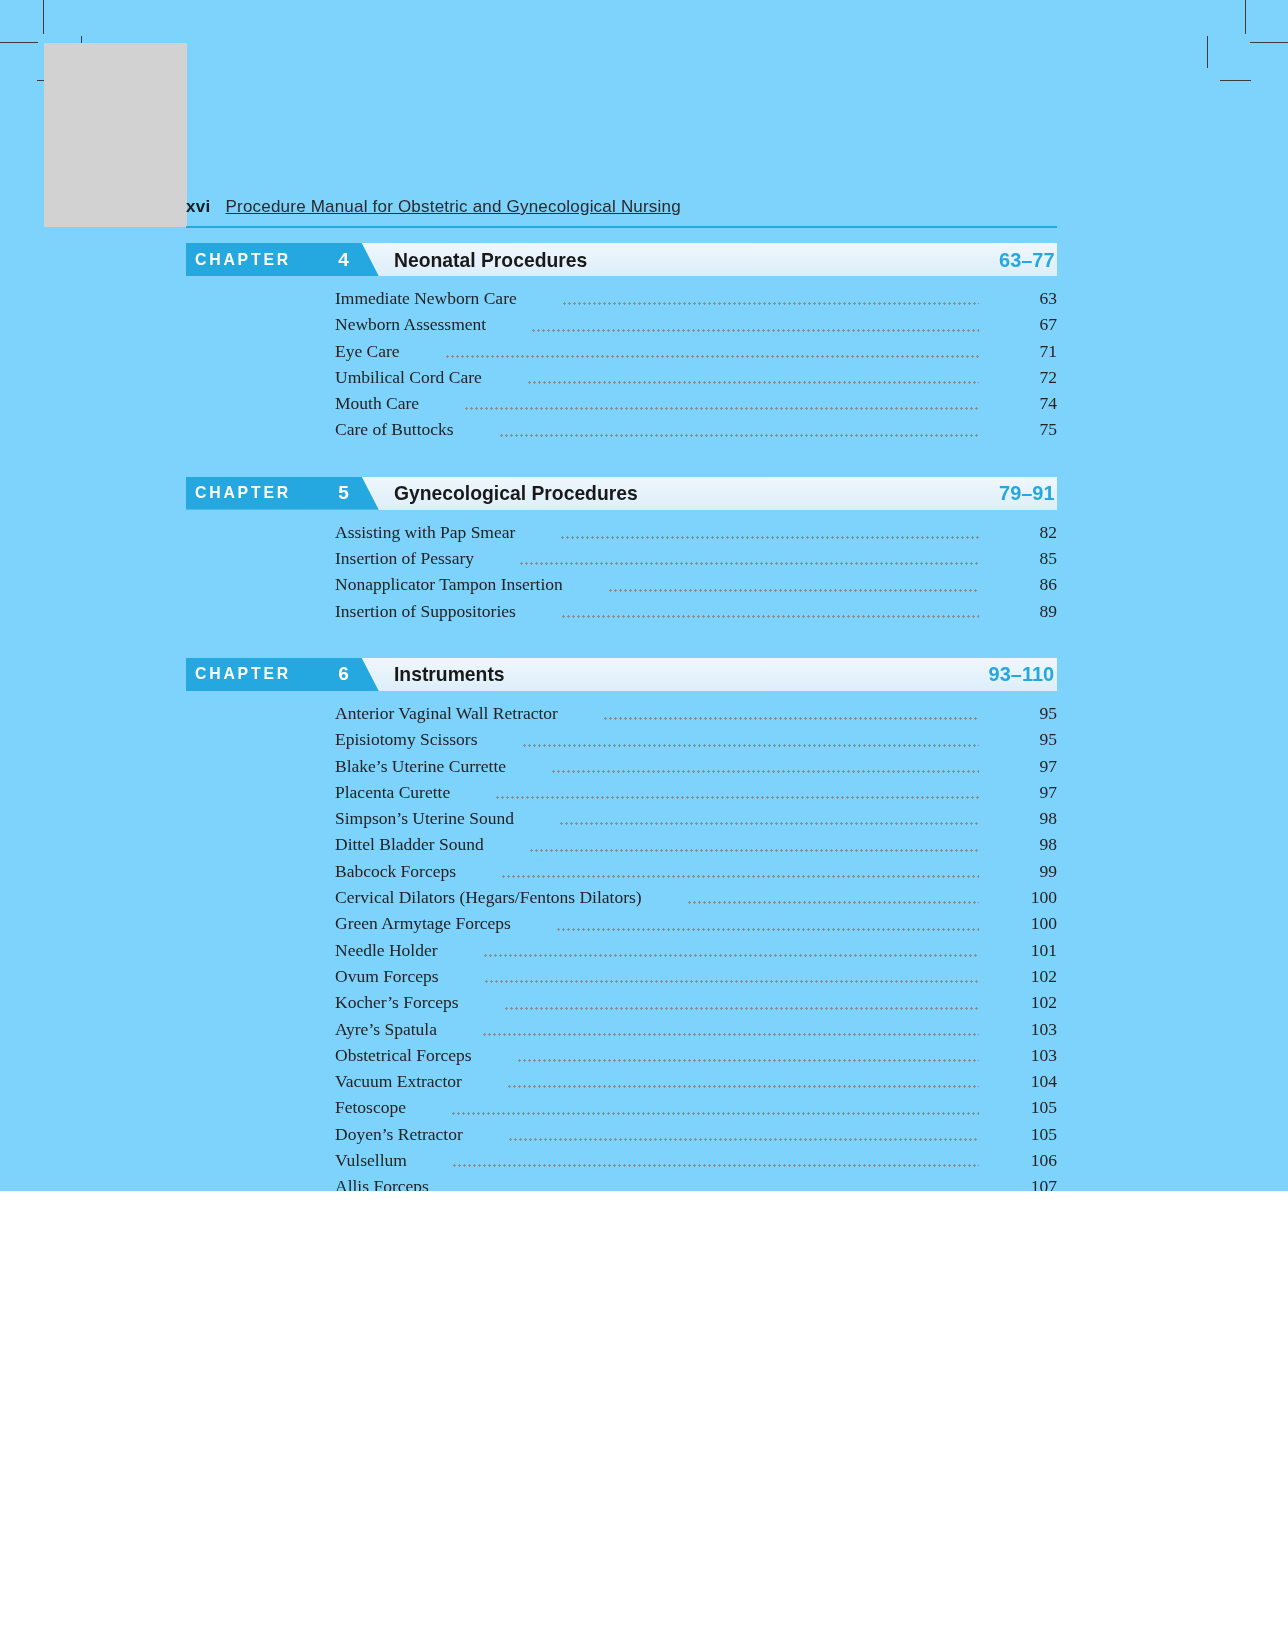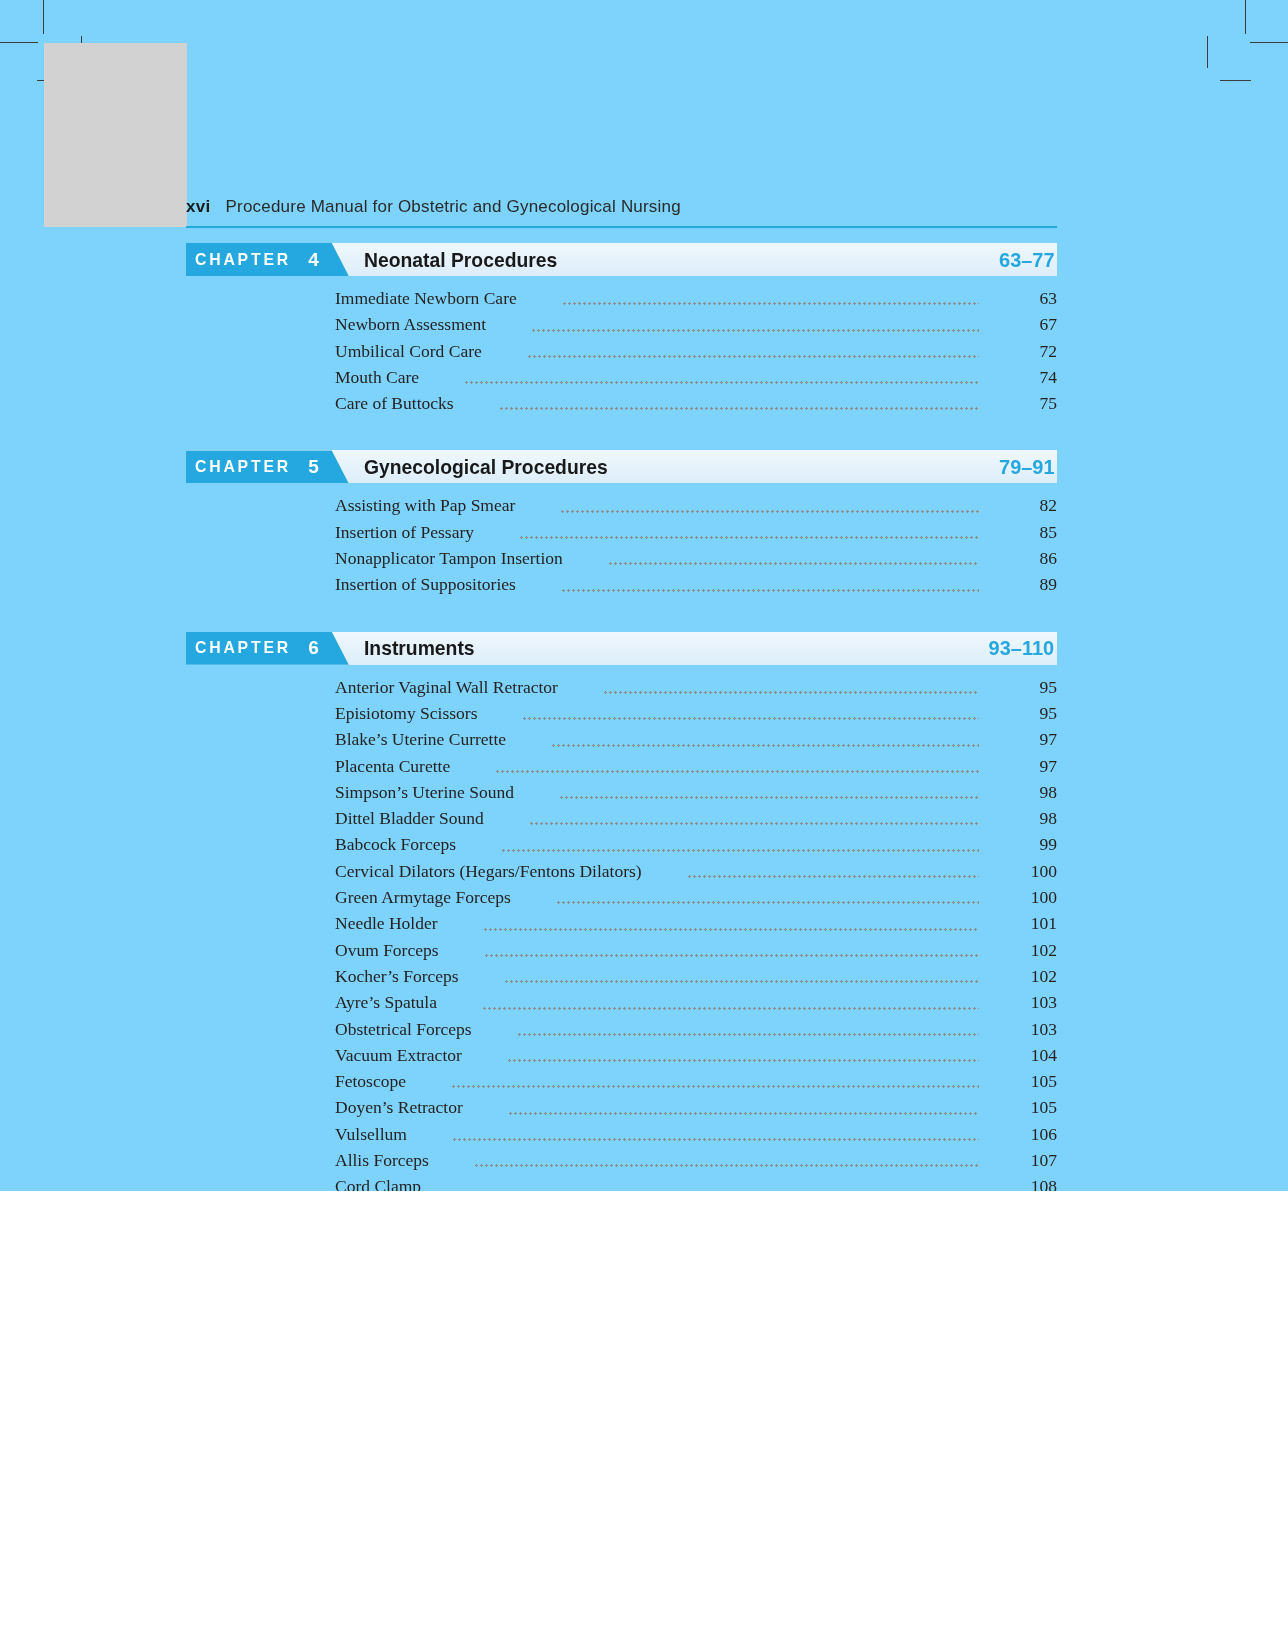--- a/index.html
+++ b/index.html
@@ -21,21 +21,21 @@
     background: var(--corner-box, #d2d2d3);
   }
 
   
   .header {
     position:absolute; left:186px; top:197px; width:871px;
     display:flex; align-items:baseline;
     color:#1c1c1c;
   }
   .folio { font-weight:bold; font-size:17px; letter-spacing:0.3px; }
-  .running-head { margin-left:15px; font-size:17px; color:#2a2a2a; letter-spacing:0.2px; }
+  .running-head { margin-left:15px; font-size:17px; color:#2a2a2a; letter-spacing:0.2px;text-decoration:underline; }
   .header-rule {
     position:absolute; left:186px; top:226px; width:871px; height:2px;
     background: var(--accent-blue, #25a8e0);
   }
 
   
   .toc { position:absolute; left:186px; top:243px; width:871px; }
   .chapter { margin-bottom:34px; }
 
   .banner {
@@ -43,20 +43,21 @@
     display:flex; align-items:center;
     background: linear-gradient(180deg, #eff7fc 0%, var(--banner-bg, #ddeefa) 100%);
   }
   .chapter-tab {
     height:100%;
     background: var(--accent-blue, #25a8e0);
     clip-path: polygon(0 0, calc(100% - 17px) 0, 100% 100%, 0 100%);
     display:flex; align-items:center;
     padding:0 30px 0 9px;
     color:#ffffff;
+    gap:30px;
   }
   .chapter-word {
     font-weight:bold; font-size:17px; letter-spacing:3px;
     transform:scaleX(0.93); transform-origin:left center;
   }
   .chapter-num {
     font-weight:bold; font-size:19px; margin-left:10px;
   }
   .banner-title {
     margin-left:15px;
@@ -141,20 +142,25 @@
     <span class="leader"></span>
     <span class="entry-page">63</span>
   </li>
 
   <li class="entry">
     <span class="entry-title">Newborn Assessment</span>
     <span class="leader"></span>
     <span class="entry-page">67</span>
   </li>
 
+  <li class="entry">
+    <span class="entry-title">Eye Care</span>
+    <span class="leader"></span>
+    <span class="entry-page">71</span>
+  </li>
 
   <li class="entry">
     <span class="entry-title">Umbilical Cord Care</span>
     <span class="leader"></span>
     <span class="entry-page">72</span>
   </li>
 
   <li class="entry">
     <span class="entry-title">Mouth Care</span>
     <span class="leader"></span>

